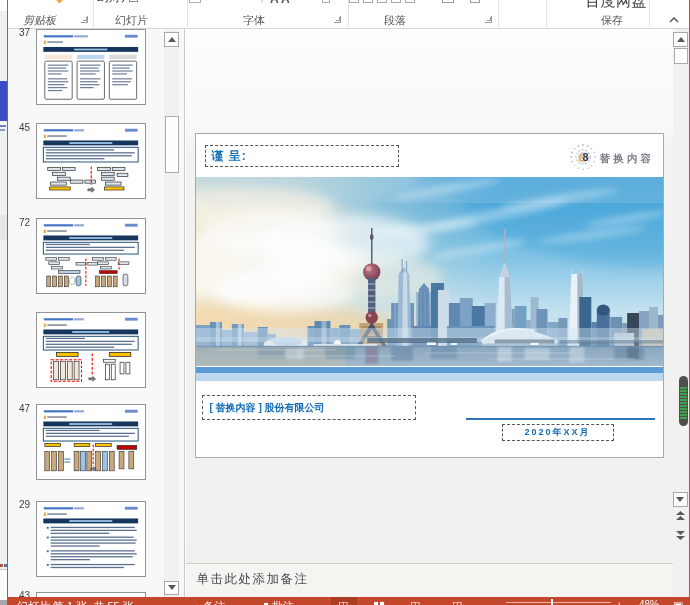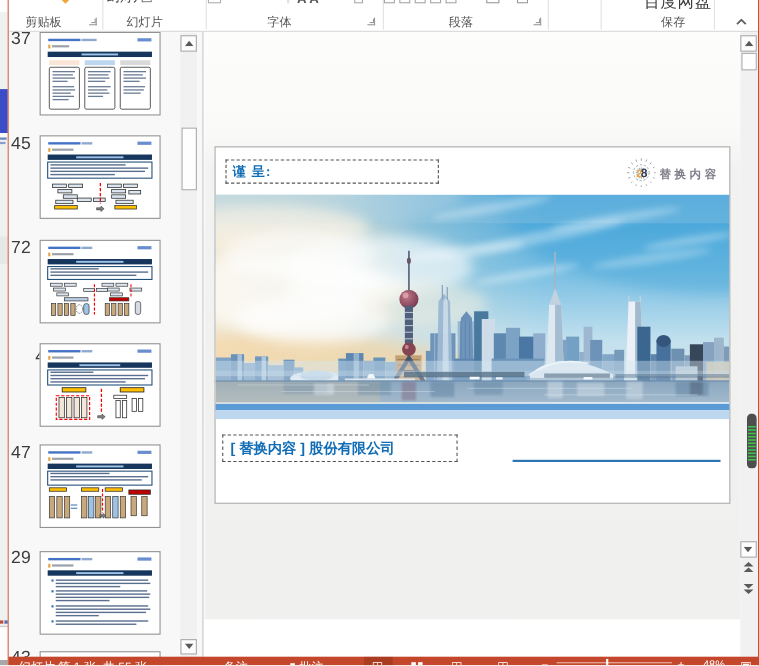--- a/index.html
+++ b/index.html
@@ -23,38 +23,38 @@
 #rbord { left:688.5px; top:0; width:1.5px; height:605px; background:#d24b27; }
 
 #ribbon { left:8px; top:0; width:680.5px; height:29px; background:#ffffff; border-bottom:1px solid #d5d5d5; overflow:hidden; }
 #ribbon .sep { top:0; width:1px; height:27px; background:#e2e2e2; }
 #ribbon .glabel { top:13px; font-size:11px; color:#565656; white-space:nowrap; }
 #ribbon .launch { top:15.5px; width:7px; height:7px; border:1px solid #9a9a9a; border-top:none; border-left:none; }
 #ribbon .launch:after { content:""; position:absolute; right:0.5px; bottom:0.5px; width:3px; height:3px; border-right:1px solid #9a9a9a; border-bottom:1px solid #9a9a9a; }
 .cuticon { top:-7px; height:11px; }
 
 #panel { left:8px; top:29px; width:176.5px; height:568px; background:#f8f8f8; border-right:1px solid #c9c9c9; }
-.slnum { font-size:16px; color:#3d3d3d; width:22px; text-align:center; }
+.slnum { font-size:10px; color:#3d3d3d; width:22px; text-align:right; }
 .thumb { left:28px; width:109.5px; height:76px; background:#fff; border:1px solid #929292; }
 .thumb svg { display:block; width:100%; height:100%; }
 #pscroll { left:156px; top:0.5px; width:15px; height:567px; background:#f1f1f1; }
 .sbtn { width:15px; height:14.5px; background:#fdfdfd; border:1px solid #a8a8a8; }
 .sbtn svg { display:block; margin:3.5px auto 0; }
 .sthumb { left:0.5px; width:14px; background:#fefefe; border:1px solid #ababab; }
 
 #canvas { left:185.5px; top:29px; width:487px; height:534.3px; background:linear-gradient(180deg,#fdfdfc 0px,#f9f9f8 95px,#f2f2f1 125px,#f0f0ef 100%);padding-left:24px; }
 #slide { left:9px; top:104px; width:469px; height:325px; background:#fff; border:1px solid #a9a9a9; }
 
 #jincheng { left:9.5px; top:11px; width:194px; height:22px; border:1px dashed #555; color:#0f6cb5; font-weight:bold; font-size:12px; line-height:21px; padding-left:5.5px; letter-spacing:1px; }
 #logo { left:373px; top:9px; width:85px; height:28px; }
 #logotxt { left:31px; top:8.5px; font-size:10.5px; font-weight:bold; color:#7e7e88; letter-spacing:3.2px; white-space:nowrap; }
 #photo { left:0; top:43px; width:467px; height:189px; }
 #bar1 { left:0; top:232.6px; width:467px; height:6.8px; background:#5b9bd5; }
 #bar2 { left:0; top:239.4px; width:467px; height:7.6px; background:#bdd7ee; }
-#company { left:6px; top:260.5px; width:214px; height:25.5px; border:1px dashed #555; color:#0f6cb5; font-weight:bold; font-size:13px; line-height:24px; padding-left:7px; }
+#company { left:6px; top:260.5px; width:214px; height:25.5px; border:1px dashed #555; color:#0f6cb5; font-weight:bold; font-size:10px; line-height:24px; padding-left:7px; }
 #proposal { left:262px; top:266px; width:200px; text-align:center; color:#0f6cb5; font-weight:bold; font-size:11px; white-space:nowrap; }
 #puline { left:270.5px; top:284px; width:189px; height:1.5px; background:#2e75b6; }
 #datebox { left:306px; top:290px; width:112px; height:16.5px; border:1px dashed #555; color:#0f6cb5; font-weight:bold; font-size:9px; line-height:15px; text-align:center; letter-spacing:2px; }
 
 #notes { left:185.5px; top:563.3px; width:487px; height:33.7px; background:#f5f4f1; border-top:1px solid #cbcbcb; }
 #notes .t { left:11px; top:7px; font-size:12.5px; color:#4a4a4a; letter-spacing:1.5px; }
 
 #rscroll { left:672.5px; top:29px; width:16px; height:568px; background:#f1f1f1; }
 
 #status { left:8px; top:597px; width:682px; height:8px; background:#c4472b; overflow:hidden; color:#fff; }
@@ -78,40 +78,40 @@
       <div class="abs gy"></div>
   </div>
 
   <div id="lbord" class="abs"></div>
   <div id="rbord" class="abs"></div>
 
   <div id="ribbon" class="abs">
     <div class="abs" style="left:48px;top:-5px;width:7px;height:7px;background:#f2a33a;transform:rotate(45deg);"></div>
     <div class="abs" style="left:89px;top:-10px;font-size:12px;line-height:14px;color:#444;">幻灯片</div>
     <div class="abs" style="left:121px;top:-7px;width:9px;height:9px;border:1.2px solid #8a8a8a;"></div>
-    <div class="abs glabel" style="left:15px;">剪贴板</div>
+    <div class="abs glabel" style="left:15px;font-style:italic;">剪贴板</div>
     <div class="abs launch" style="left:73px;"></div>
     <div class="abs sep" style="left:85px;"></div>
     <div class="abs glabel" style="left:107px;">幻灯片</div>
     <div class="abs sep" style="left:178.5px;"></div>
     <div class="abs" style="left:181px;top:-5px;width:12px;height:8px;border:1px solid #b0b0b0;"></div>
     <div class="abs" style="left:253px;top:-6px;width:2px;height:9px;background:#e0e0e0;"></div>
     <div class="abs" style="left:262px;top:-8px;font-size:12px;color:#555;font-weight:bold;">A A</div>
     <div class="abs" style="left:314px;top:-5px;width:8px;height:8px;border:1px solid #aaa;"></div>
     <div class="abs glabel" style="left:235px;">字体</div>
     <div class="abs launch" style="left:326px;"></div>
     <div class="abs sep" style="left:340px;"></div>
     <div class="abs cuticon" style="left:341px;top:-5px;width:10px;height:8px;border:1px solid #a5a5a5;"></div>
     <div class="abs cuticon" style="left:355px;top:-5px;width:10px;height:8px;border:1px solid #a5a5a5;"></div>
     <div class="abs cuticon" style="left:369px;top:-5px;width:10px;height:8px;border:1px solid #a5a5a5;"></div>
     <div class="abs cuticon" style="left:383px;top:-5px;width:10px;height:8px;border:1px solid #a5a5a5;"></div>
     <div class="abs cuticon" style="left:397px;top:-5px;width:10px;height:8px;border:1px solid #a5a5a5;"></div>
     <div class="abs cuticon" style="left:434px;top:-6px;width:12px;height:9px;border:1px solid #999;"></div>
     <div class="abs cuticon" style="left:462px;top:-6px;width:10px;height:9px;border:1px solid #999;"></div>
-    <div class="abs glabel" style="left:400px;">段落</div>
+    <div class="abs glabel" style="left:376px;">段落</div>
     <div class="abs launch" style="left:477px;"></div>
     <div class="abs sep" style="left:490px;"></div>
     <div class="abs sep" style="left:537.8px;"></div>
     <div class="abs" style="left:577px;top:-8px;font-size:15px;color:#3a3a3a;letter-spacing:0.5px;">百度网盘</div>
     <div class="abs glabel" style="left:593px;">保存</div>
     <div class="abs sep" style="left:640.6px;"></div>
     <svg class="abs" style="left:661px;top:17px;" width="10" height="7" viewBox="0 0 10 7">
         <path d="M1 5 L5 1 L9 5" stroke="#5f5f5f" stroke-width="1.6" fill="none"></path>
       </svg>
   </div>
@@ -609,23 +609,27 @@
           <line x1="20" y1="173" x2="140" y2="173"></line>
             <line x1="230" y1="176" x2="380" y2="176"></line>
           <line x1="60" y1="179" x2="200" y2="179"></line>
             <line x1="300" y1="182" x2="440" y2="182"></line>
         </g>
       </svg>
       <div id="bar1" class="abs"></div>
       <div id="bar2" class="abs"></div>
       <div id="company" class="abs">[ 替换内容 ] 股份有限公司</div>
       <div id="puline" class="abs"></div>
+      <div id="datebox" class="abs">2020年XX月</div>
     </div>
   </div>
 
+  <div id="notes" class="abs">
+      <div class="abs t">单击此处添加备注</div>
+    </div>
 
   <div id="rscroll" class="abs">
     <div class="sbtn abs" style="left:0.5px;top:3px;">
         <svg width="8" height="5" viewBox="0 0 8 5">
           <path d="M4 0 L8 5 L0 5 Z" fill="#595959"></path>
         </svg>
       </div>
     <div class="sthumb abs" style="top:18.5px;height:16px;left:1px;"></div>
     <svg class="abs" style="left:6px;top:347px;" width="9" height="50" viewBox="0 0 9 50">
       <rect x="0" y="0" width="9" height="50" rx="4.5" fill="#4e4e4e"></rect>

